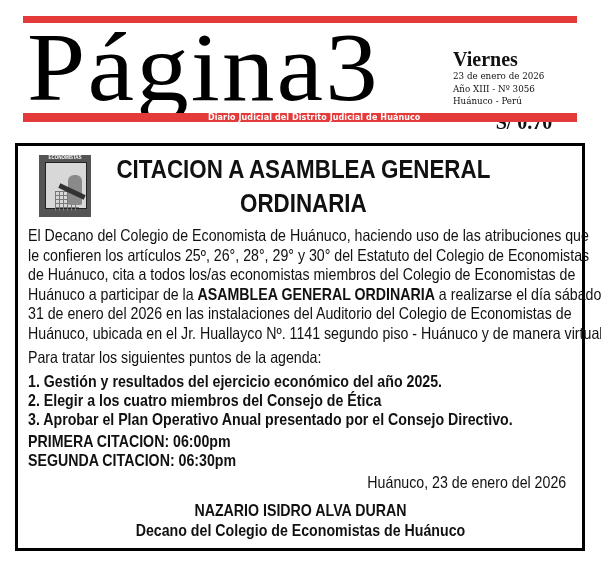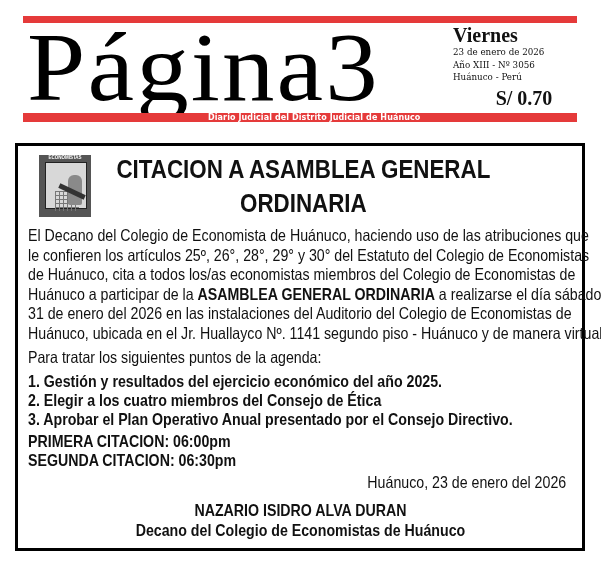--- a/index.html
+++ b/index.html
@@ -11,21 +11,21 @@
     position: absolute; left: 185px; top: -1px; font-family: "DejaVu Sans", sans-serif;
     font-weight: bold; font-size: 8px; color: #ffffff; letter-spacing: 0.1px; white-space: nowrap;
     line-height: 11px;
   }
   .masthead {
     position: absolute; left: 27px; top: 2px; font-family: "Liberation Serif", "DejaVu Serif", serif;
     font-size: 98px; line-height: 130px; color: #000; white-space: nowrap; letter-spacing: 2px;
     transform: scaleX(1.07); transform-origin: left top;
   }
   .info { position: absolute; left: 453px; top: 24px; font-family: "DejaVu Serif", serif; color: #111; }
-  .info .day { font-family: "Liberation Serif", serif; font-weight: bold; font-size: 20px; line-height: 22px; }
+  .info .day { font-family: "Liberation Serif", serif; font-weight: bold; font-size: 20px; line-height: 22px; margin-top: 24px; }
   .info .line { font-size: 9.5px; line-height: 12.5px; transform: scaleX(0.92); transform-origin: left; white-space: nowrap; }
   .info .price { font-family: "Liberation Serif", serif; font-weight: bold; font-size: 20px; line-height: 26px; margin-top: 1px; text-align: right; }
 
   .box { position: absolute; left: 15px; top: 143px; width: 564px; height: 402px; border: 3px solid #000; }
   .logo { position: absolute; left: 39px; top: 155px; width: 52px; height: 62px; background: #555; }
   .logo .inner { position: absolute; left: 6px; top: 7px; width: 40px; height: 45px; background: #d8d8d8; border: 1px solid #222; }
   .logo .top-text, .logo .bot-text { position: absolute; left: 0; width: 52px; text-align: center; color: #fff; font-size: 4.5px; font-weight: bold; line-height: 6px; }
   .logo .top-text { top: 0; }
   .logo .grid { position: absolute; left: 9px; top: 28px; width: 24px; height: 20px;
     background-image: linear-gradient(#777 1px, transparent 1px), linear-gradient(90deg, #777 1px, transparent 1px);

